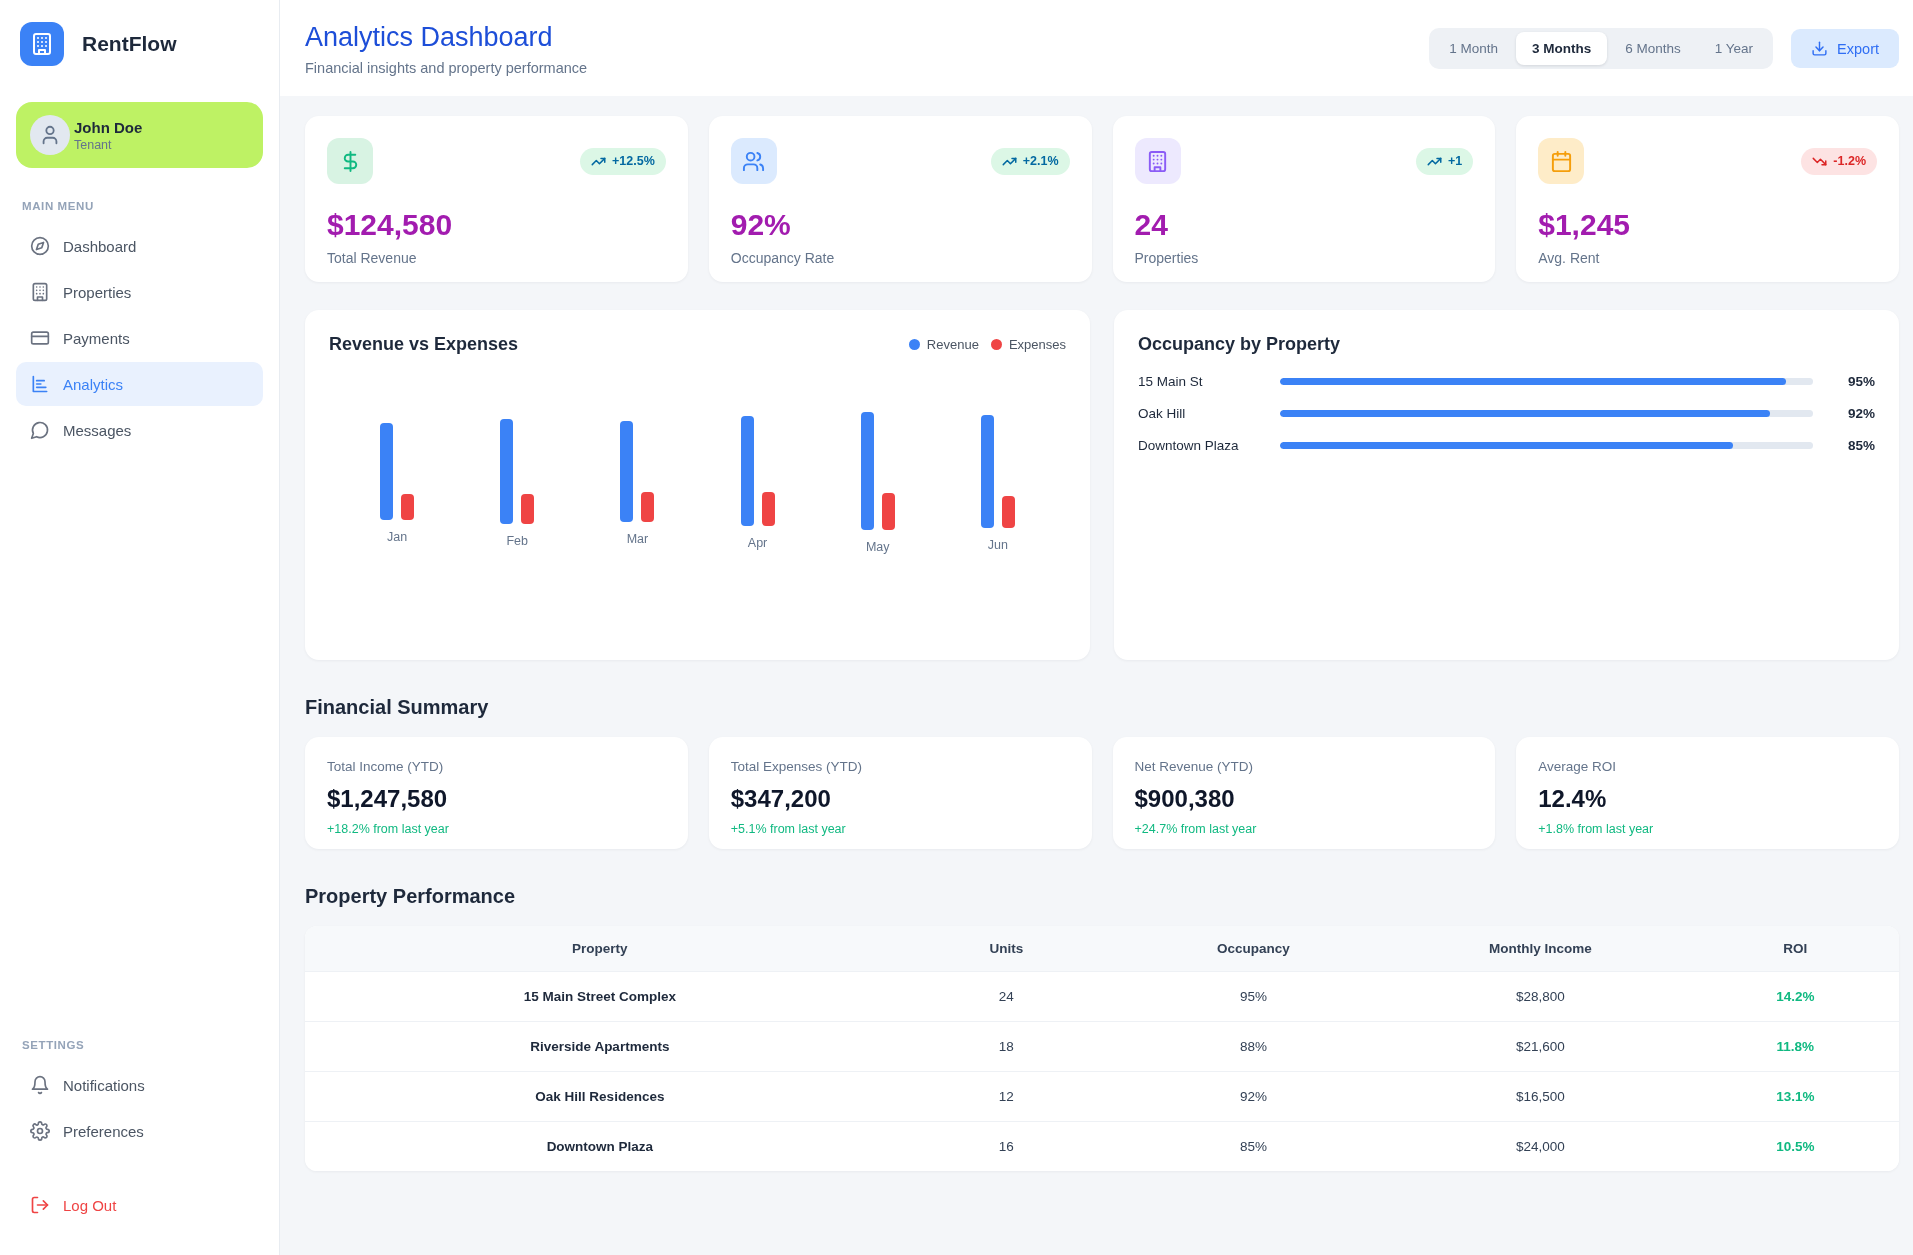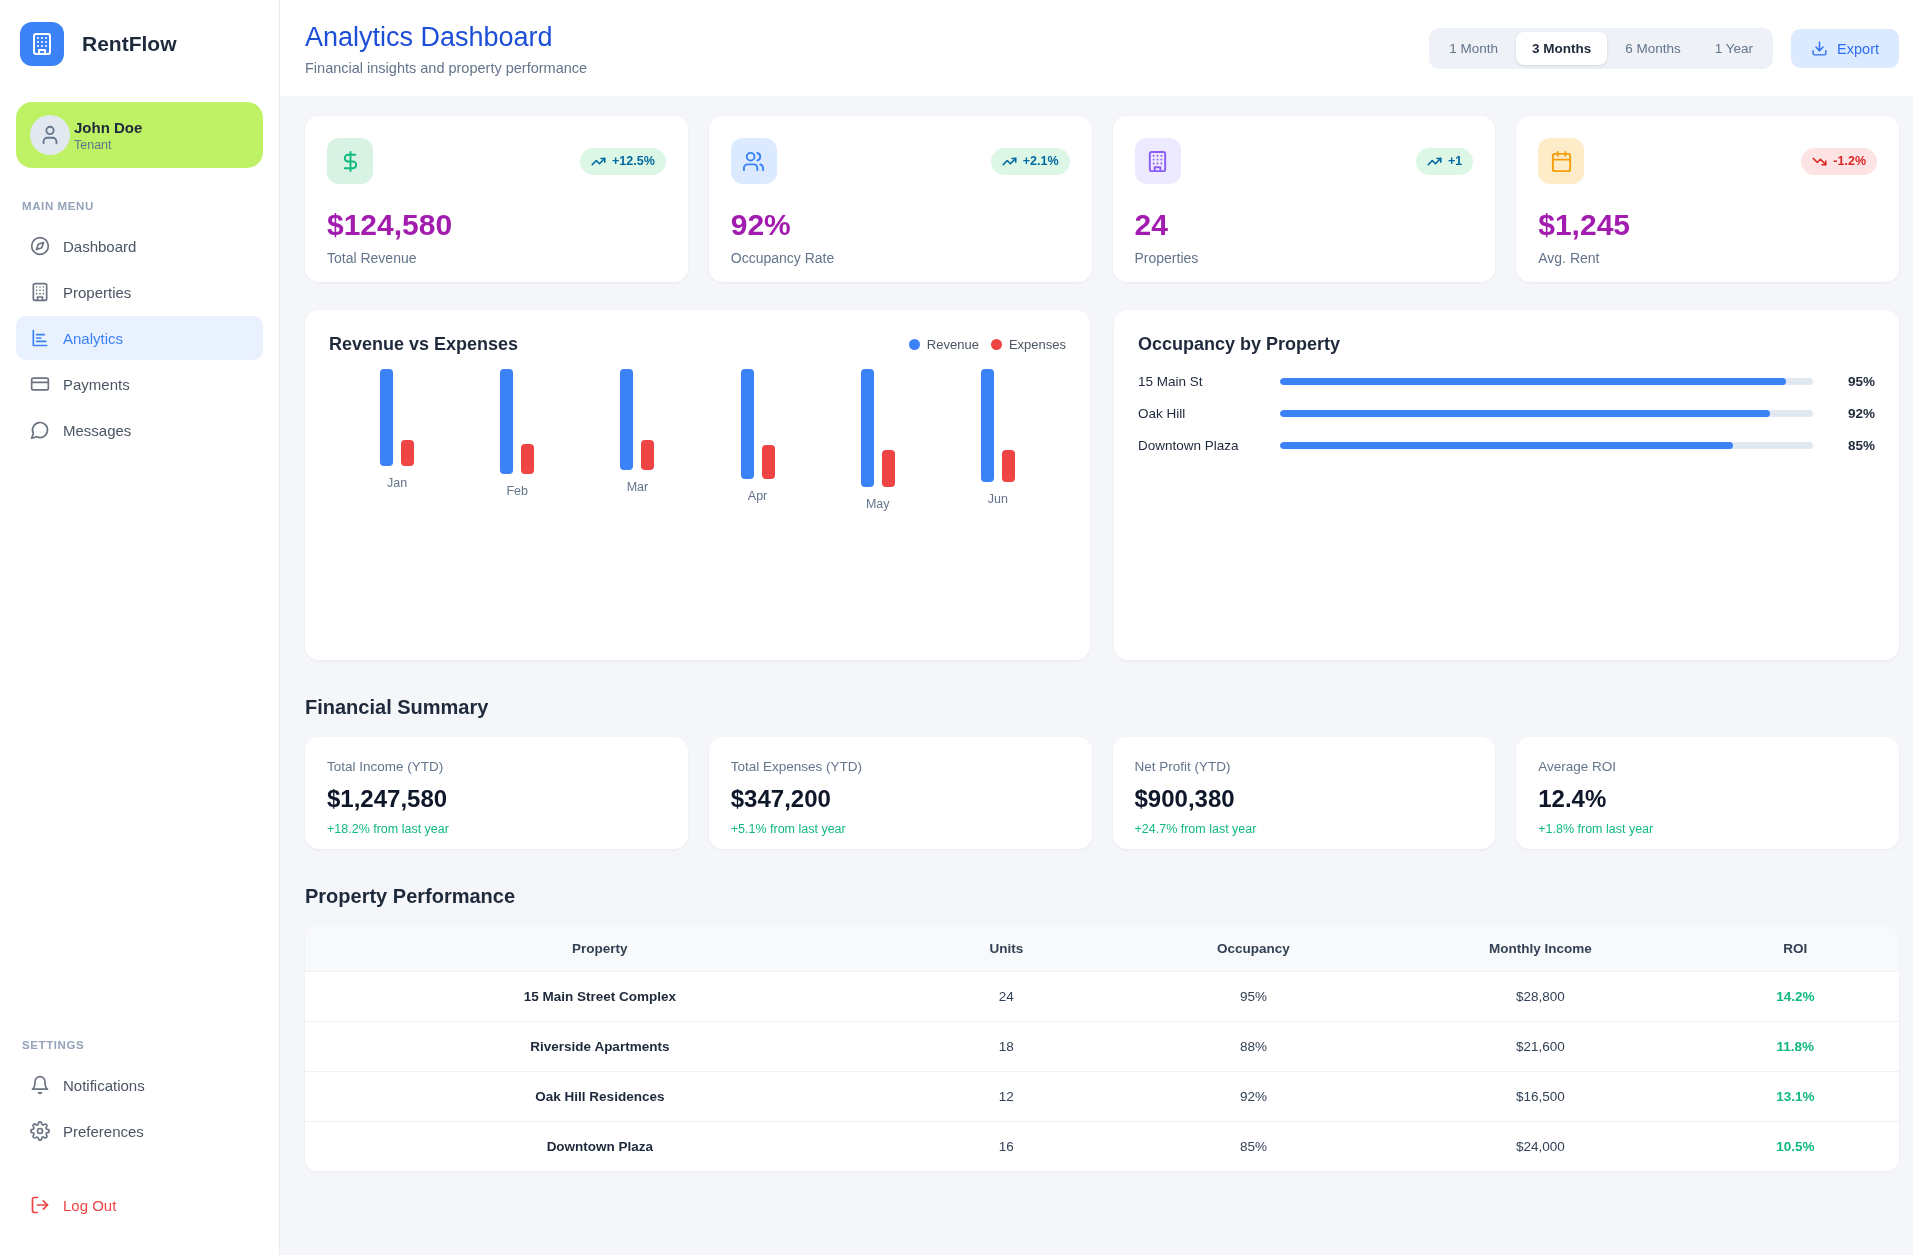--- a/index.html
+++ b/index.html
@@ -103,21 +103,21 @@
   .charts-row { display:grid; grid-template-columns:1fr 1fr; gap:24px; margin-top:28px; }
   .chart-card { padding:24px 24px 20px; height:350px; }
   .chart-head { display:flex; align-items:center; justify-content:space-between; }
   .chart-title { font-size:18px; font-weight:700; color:#1e293b; }
   .legend { display:flex; align-items:center; gap:12px; }
   .legend-item { display:flex; align-items:center; gap:7px; font-size:13px; color:#4b5563; }
   .legend-dot { width:11px; height:11px; border-radius:50%; }
 
   .vplot {
     height:228px; margin-top:14px; display:flex;
-    justify-content:space-around; align-items:flex-start; padding:0 8px;
+    justify-content:space-around; align-items:center; padding:0 8px;
   }
   .vgroup { display:flex; flex-direction:column; align-items:center; }
   .vbars { display:flex; align-items:flex-end; gap:8px; }
   .vbar { width:13px; border-radius:4px; }
   .vcat { font-size:12.5px; color:#64748b; margin-top:10px; }
 
   .hrows { margin-top:10px; }
   .hrow { display:flex; align-items:center; gap:14px; height:32px; }
   .hlabel { width:128px; font-size:13.5px; color:#1e293b; }
   .htrack { flex:1; height:7px; border-radius:4px; background:#e2e8f0; overflow:hidden; }
@@ -191,39 +191,39 @@
     <div class="nav-item">
       <span class="ni-icon">
         <svg width="20" height="20" viewBox="0 0 24 24" fill="none" stroke="currentColor" stroke-width="2" stroke-linecap="round" stroke-linejoin="round">
             <rect x="4" y="2" width="16" height="20" rx="2"></rect>
             <path d="M9 22v-4h6v4"></path>
             <path d="M8 6h.01M12 6h.01M16 6h.01M8 10h.01M12 10h.01M16 10h.01M8 14h.01M12 14h.01M16 14h.01"></path>
           </svg>
       </span>
       <span>Properties</span>
     </div>
+    <div class="nav-item">
+      <span class="ni-icon">
+        <svg width="20" height="20" viewBox="0 0 24 24" fill="none" stroke="currentColor" stroke-width="2" stroke-linecap="round" stroke-linejoin="round">
+            <rect x="2" y="5" width="20" height="14" rx="2"></rect>
+            <line x1="2" y1="10" x2="22" y2="10"></line>
+          </svg>
+      </span>
+      <span>Payments</span>
+    </div>
     <div class="nav-item active">
       <span class="ni-icon">
         <svg width="20" height="20" viewBox="0 0 24 24" fill="none" stroke="currentColor" stroke-width="2" stroke-linecap="round" stroke-linejoin="round">
             <path d="M4 3v18h16"></path>
             <path d="M8 8h9"></path>
             <path d="M8 12h5"></path>
             <path d="M8 16h11"></path>
           </svg>
       </span>
       <span>Analytics</span>
-    </div>
-    <div class="nav-item">
-      <span class="ni-icon">
-        <svg width="20" height="20" viewBox="0 0 24 24" fill="none" stroke="currentColor" stroke-width="2" stroke-linecap="round" stroke-linejoin="round">
-            <rect x="2" y="5" width="20" height="14" rx="2"></rect>
-            <line x1="2" y1="10" x2="22" y2="10"></line>
-          </svg>
-      </span>
-      <span>Payments</span>
     </div>
     <div class="nav-item">
       <span class="ni-icon">
         <svg width="20" height="20" viewBox="0 0 24 24" fill="none" stroke="currentColor" stroke-width="2" stroke-linecap="round" stroke-linejoin="round">
             <path d="M7.9 20A9 9 0 1 0 4 16.1L2 22z"></path>
           </svg>
       </span>
       <span>Messages</span>
     </div>
   </nav>
@@ -486,21 +486,21 @@
         <div class="fin-label">Total Income (YTD)</div>
         <div class="fin-value">$1,247,580</div>
         <div class="fin-change">+18.2% from last year</div>
       </div>
       <div class="card fin-card">
         <div class="fin-label">Total Expenses (YTD)</div>
         <div class="fin-value">$347,200</div>
         <div class="fin-change">+5.1% from last year</div>
       </div>
       <div class="card fin-card">
-        <div class="fin-label">Net Profit (YTD)</div>
+        <div class="fin-label">Net Revenue (YTD)</div>
         <div class="fin-value">$900,380</div>
         <div class="fin-change">+24.7% from last year</div>
       </div>
       <div class="card fin-card">
         <div class="fin-label">Average ROI</div>
         <div class="fin-value">12.4%</div>
         <div class="fin-change">+1.8% from last year</div>
       </div>
     </div>
 

